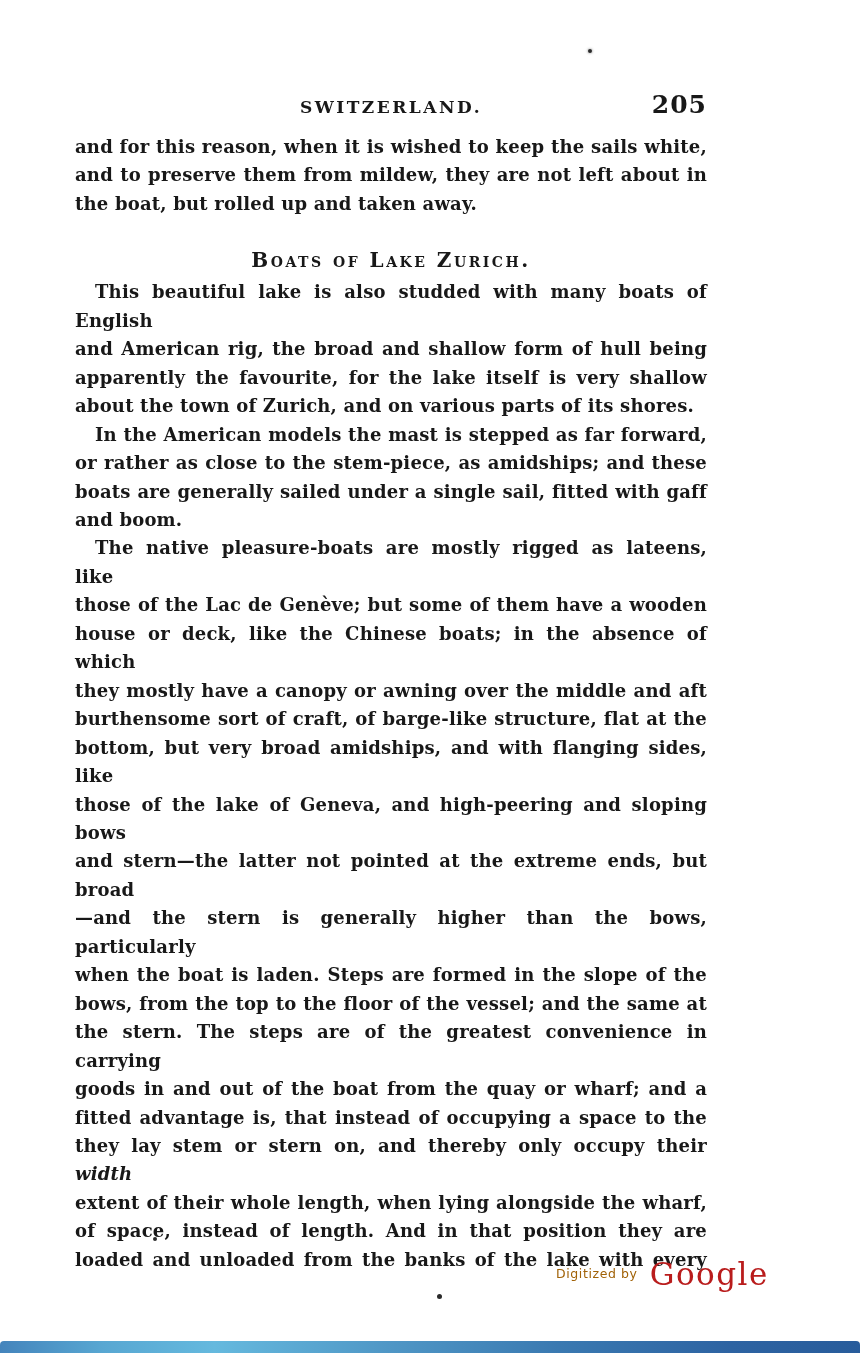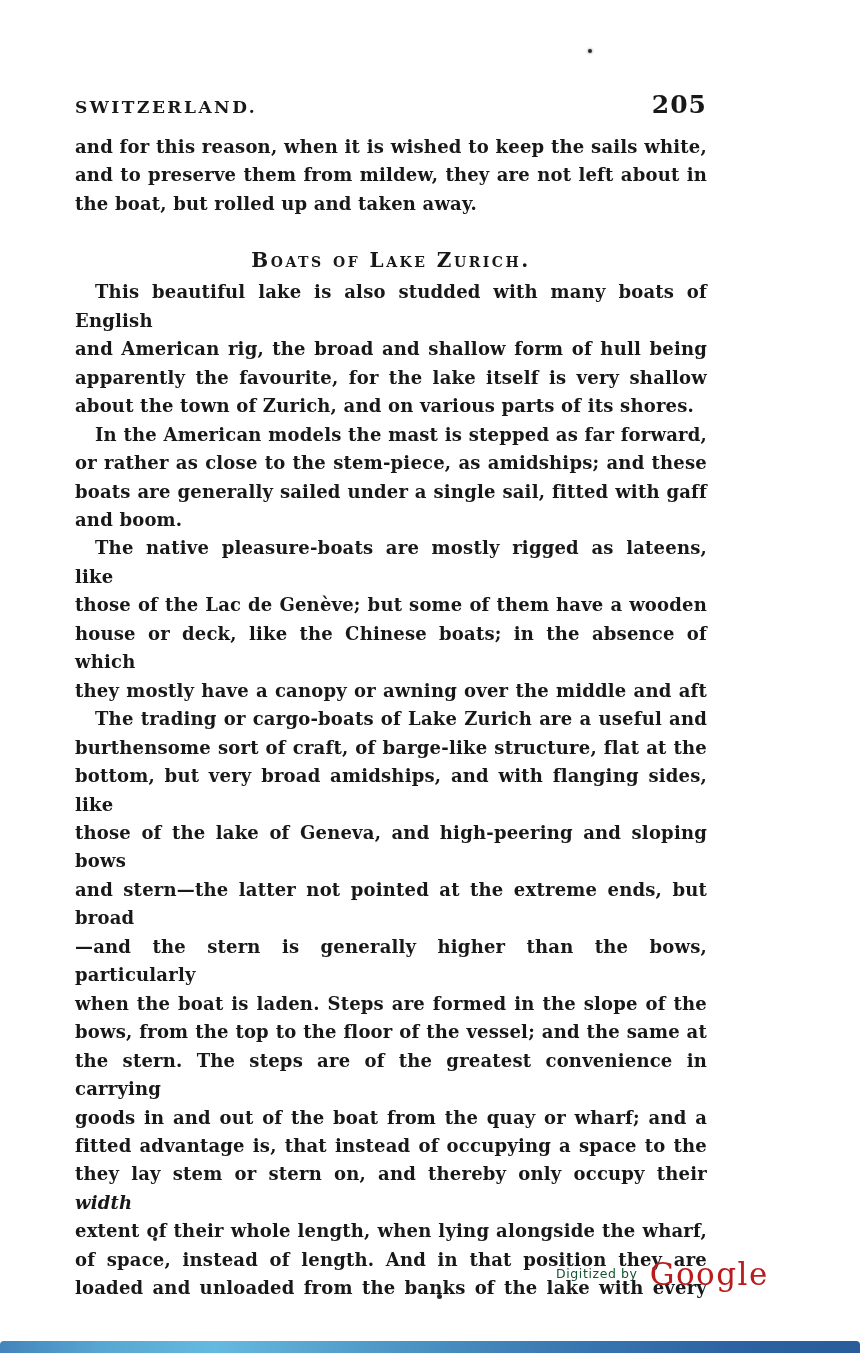--- a/index.html
+++ b/index.html
@@ -6,21 +6,21 @@
   body {
     width:860px; height:1353px; position:relative; overflow:hidden;
     background:#ffffff;
     font-family:"DejaVu Serif","Liberation Serif",serif;
     color:#181818;
   }
   .page { position:absolute; inset:0; }
 
   .pagehead {
     position:absolute; top:97px; left:75px; width:632px;
-    text-align:left; font-weight:700; font-size:17px; letter-spacing:2.5px;
+    text-align:center; font-weight:700; font-size:17px; letter-spacing:2.5px;
   }
   .pagenum {
     position:absolute; right:0; top:-7px;
     font-size:25px; font-weight:700; letter-spacing:1px;
   }
 
   #text-body {
     position:absolute; top:133px; left:75px; width:632px;
     font-size:18px; font-weight:600; line-height:28.45px;
     letter-spacing:0.2px;
@@ -33,21 +33,21 @@
     font-variant:small-caps; font-weight:700; font-size:20px;
     letter-spacing:2.5px; margin:28px 0 4px; line-height:28px;
   }
 
   .watermark {
     position:absolute; top:1256px; left:556px; white-space:nowrap;
     -webkit-user-select:none; user-select:none;
   }
   .wm-prefix {
     font-family:"DejaVu Sans","Liberation Sans",sans-serif;
-    font-size:12.5px; letter-spacing:0.6px; color:#14532d;
+    font-size:12.5px; letter-spacing:0.6px; color:#a16207;
     vertical-align:7px;
   }
   .wm-logo {
     font-family:"DejaVu Serif","Liberation Serif",serif;
     font-size:31px; color:#b91c1c; letter-spacing:1.5px; margin-left:7px;
   }
 
   .speck { position:absolute; background:#2a2a2a; border-radius:50%; }
   .speck-1 { left:588px; top:49px;  width:4px; height:4px; box-shadow:0 0 2px 1px rgba(120,120,120,.35); }
   .speck-2 { left:153px; top:1237px; width:4px; height:4px; }
@@ -81,21 +81,20 @@
       <div class="line">apparently the favourite, for the lake itself is very shallow</div>
       <div class="line last">about the town of Zurich, and on various parts of its shores.</div>
       <div class="line indent">In the American models the mast is stepped as far forward,</div>
       <div class="line">or rather as close to the stem-piece, as amidships; and these</div>
       <div class="line">boats are generally sailed under a single sail, fitted with gaff</div>
       <div class="line last">and boom.</div>
       <div class="line indent">The native pleasure-boats are mostly rigged as lateens, like</div>
       <div class="line">those of the Lac de Genève; but some of them have a wooden</div>
       <div class="line">house or deck, like the Chinese boats; in the absence of which</div>
       <div class="line">they mostly have a canopy or awning over the middle and aft</div>
-      <div class="line indent">The trading or cargo-boats of Lake Zurich are a useful and</div>
       <div class="line">burthensome sort of craft, of barge-like structure, flat at the</div>
       <div class="line">bottom, but very broad amidships, and with flanging sides, like</div>
       <div class="line">those of the lake of Geneva, and high-peering and sloping bows</div>
       <div class="line">and stern—the latter not pointed at the extreme ends, but broad</div>
       <div class="line">—and the stern is generally higher than the bows, particularly</div>
       <div class="line">when the boat is laden. Steps are formed in the slope of the</div>
       <div class="line">bows, from the top to the floor of the vessel; and the same at</div>
       <div class="line">the stern. The steps are of the greatest convenience in carrying</div>
       <div class="line">goods in and out of the boat from the quay or wharf; and a</div>
       <div class="line">fitted advantage is, that instead of occupying a space to the</div>

